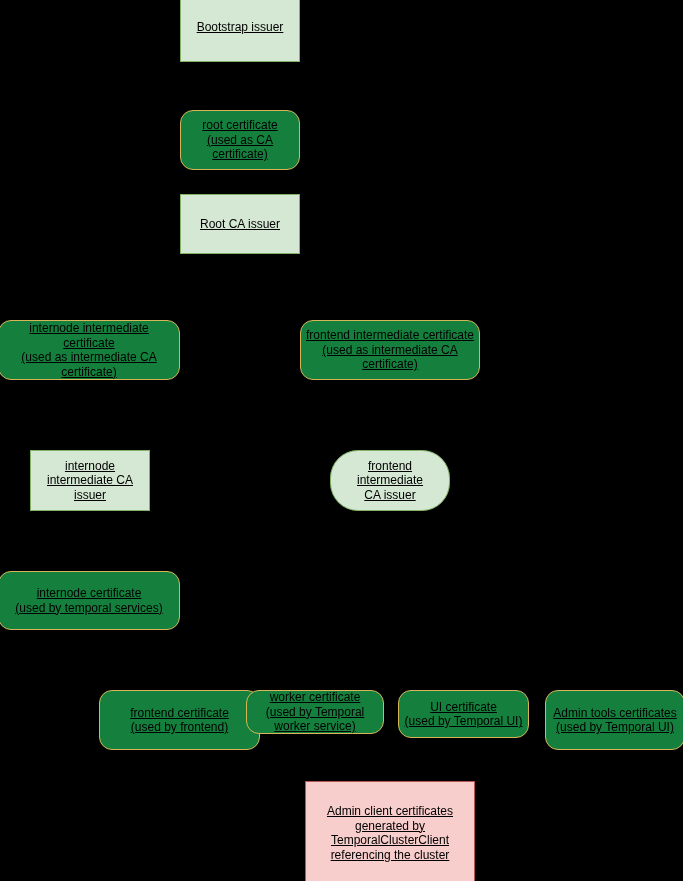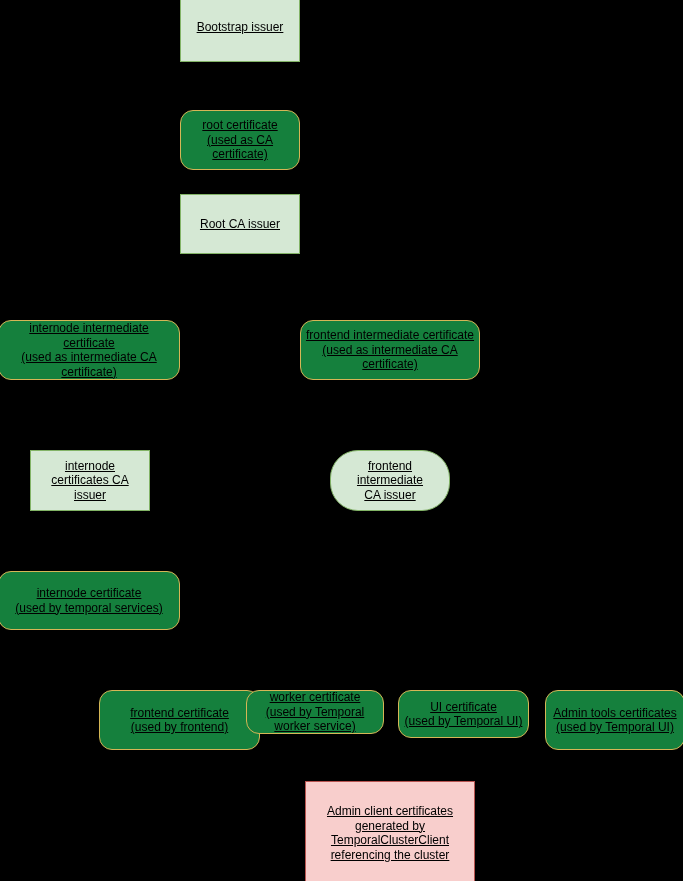--- a/index.html
+++ b/index.html
@@ -112,21 +112,21 @@
 (used as intermediate CA
 certificate)</span>
       </div>
       <div class="node node-cert" style="left: 300px; top: 320px; width: 180px; height: 60px;">
         <span>frontend intermediate certificate
 (used as intermediate CA
 certificate)</span>
       </div>
       <div class="node node-issuer" style="left: 30px; top: 450px; width: 120px; height: 61px;">
         <span>internode
-certificates CA
+intermediate CA
 issuer</span>
       </div>
       <div class="node node-issuer" style="left: 330px; top: 450px; width: 120px; height: 61px; border-radius: 28px;">
         <span>frontend intermediate
 CA issuer</span>
       </div>
       <div class="node node-cert" style="left: -2px; top: 571px; width: 182px; height: 59px;">
         <span>internode certificate
 (used by temporal services)</span>
       </div>

